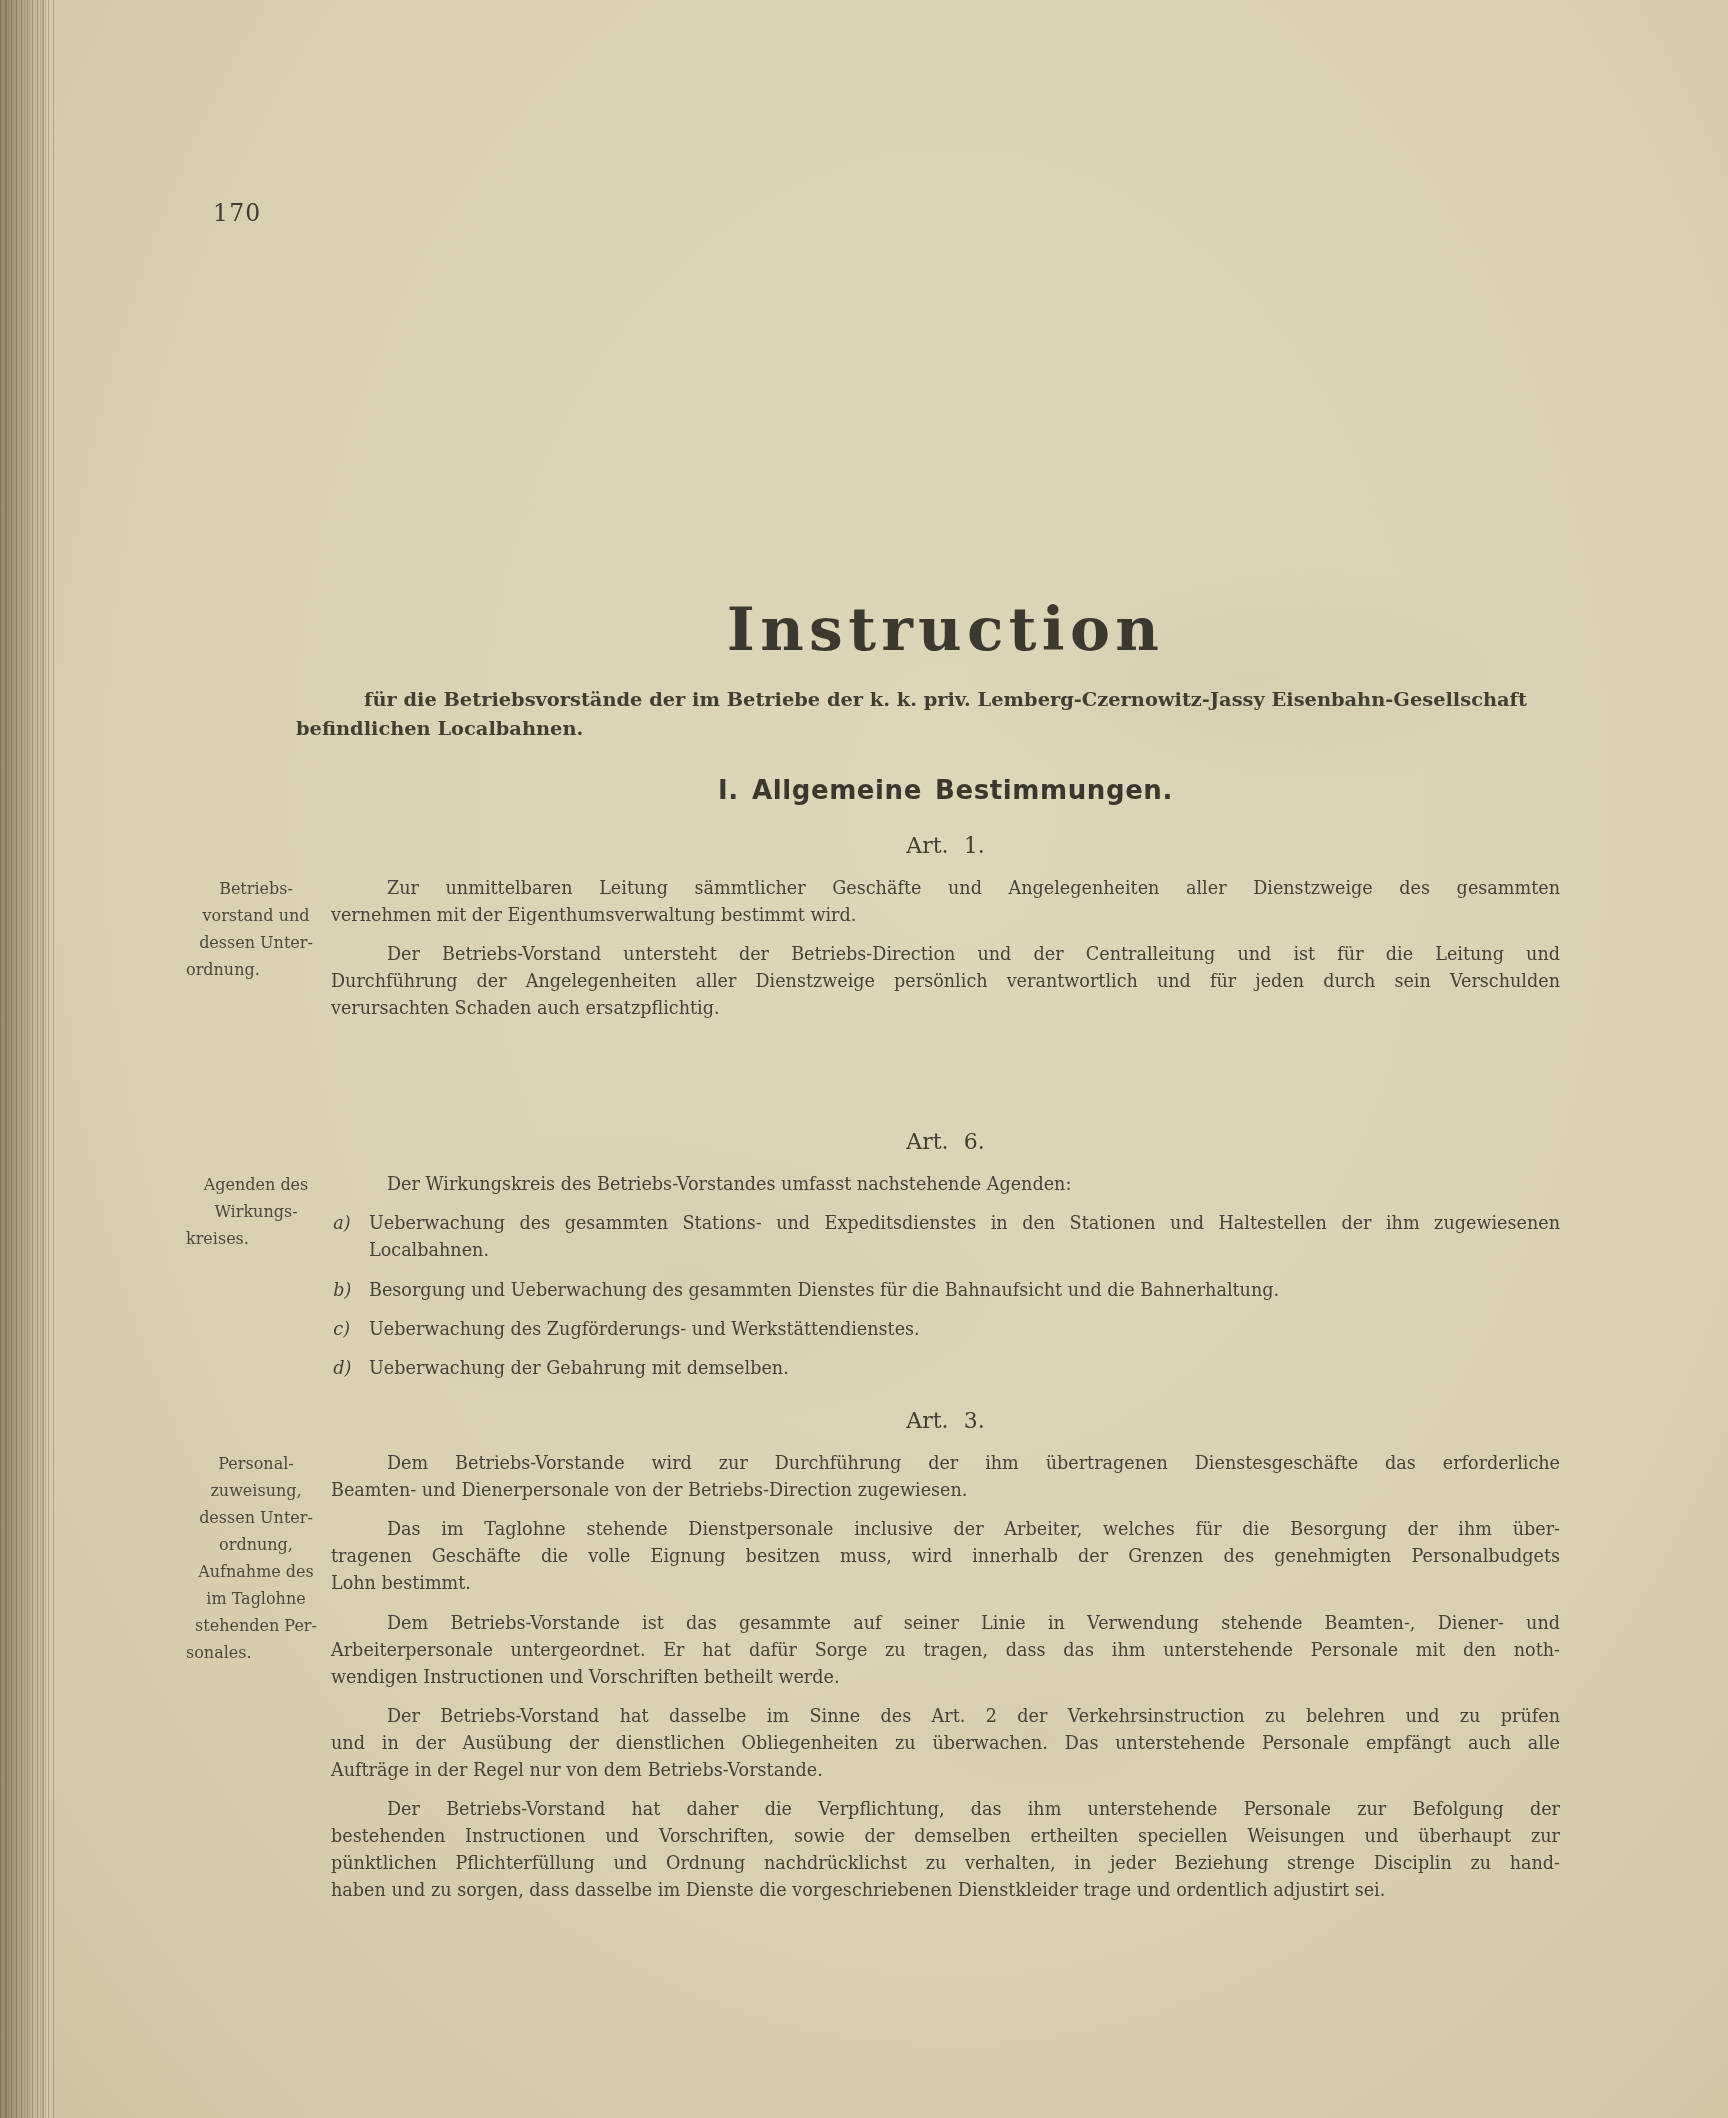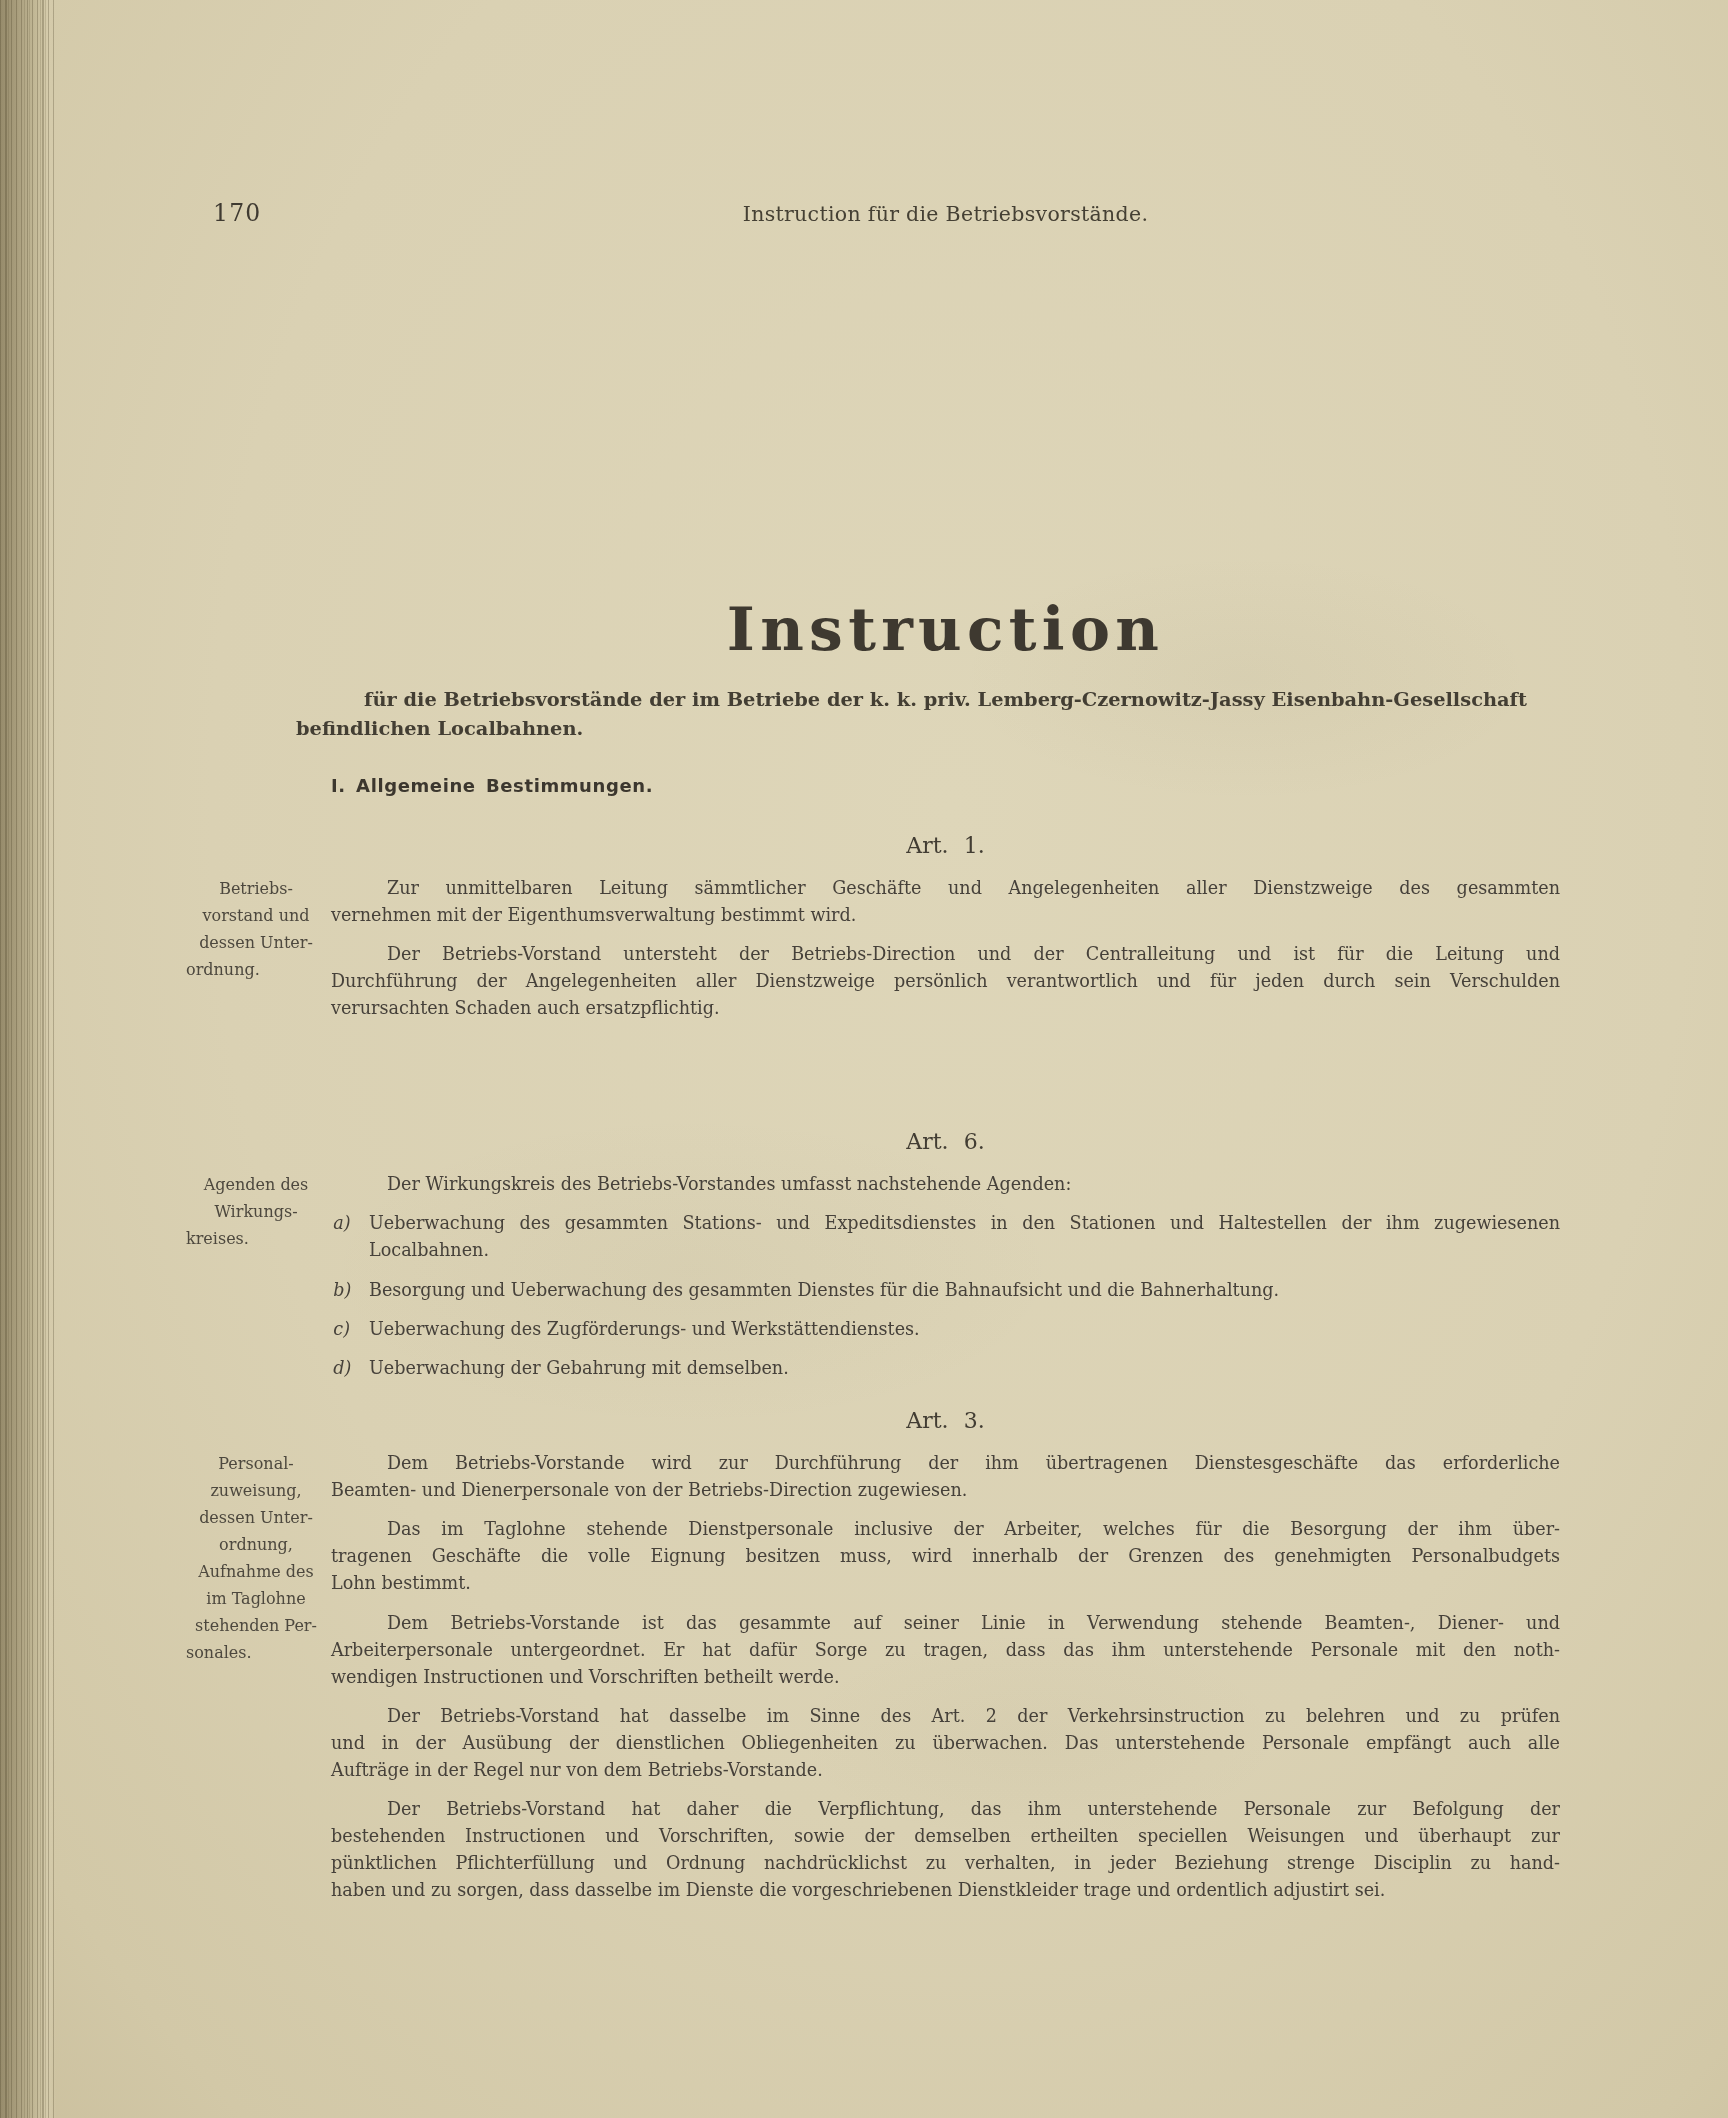--- a/index.html
+++ b/index.html
@@ -47,22 +47,22 @@
     letter-spacing:5.3px;color:#3e3930;
   }
   .subtitle{
     position:absolute;left:296px;width:1299px;top:685px;
     text-align:center;font-weight:bold;font-size:19.4px;line-height:29px;color:#433e33;
   }
   .subtitle .line{text-align:center;text-align-last:center;}
 
   .section-heading{
     position:absolute;left:331px;width:1229px;top:775px;
-    font-family:"DejaVu Sans", sans-serif;
-    font-weight:bold;font-size:18px;letter-spacing:0.6px;word-spacing:3.5px;color:#3c372e;
+    text-align:center;font-family:"DejaVu Sans", sans-serif;
+    font-weight:bold;font-size:26px;letter-spacing:0.6px;word-spacing:3.5px;color:#3c372e;
   }
 
   .article{position:absolute;left:331px;width:1229px;}
   .art-1{top:833px;}
   .art-2{top:1129px;}
   .art-3{top:1408px;}
   .art-heading{
     text-align:center;font-size:22px;line-height:26px;color:#423d33;word-spacing:8.2px;
   }
   .art-body{position:relative;margin-top:16px;font-size:17.6px;line-height:27px;color:#46413a;}
@@ -88,21 +88,20 @@
   .item .line.first{text-indent:0;}
 </style>
 </head>
 <body>
 
 <div class="page">
   <div class="binding-edge"></div>
   <div class="soft-mottle"></div>
 
   <div class="page-number">170</div>
-  <div class="running-header">Instruction für die Betriebsvorstände.</div>
 
   <div class="title">Instruction</div>
   <div class="subtitle">
       <div class="line first">für die Betriebsvorstände der im Betriebe der k. k. priv. Lemberg-Czernowitz-Jassy Eisenbahn-Gesellschaft</div>
       <div class="line last">befindlichen Localbahnen.</div>
     </div>
 
   <div class="section-heading">I. Allgemeine Bestimmungen.</div>
 
   <div class="article art-1">

